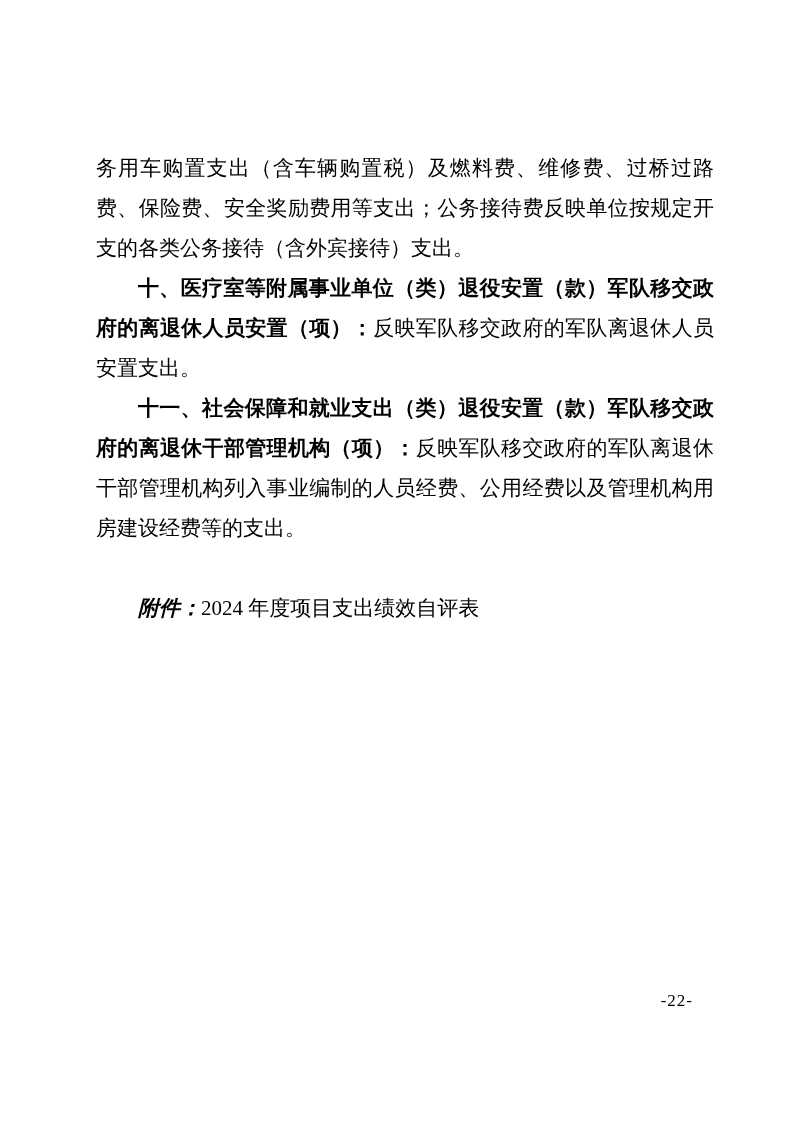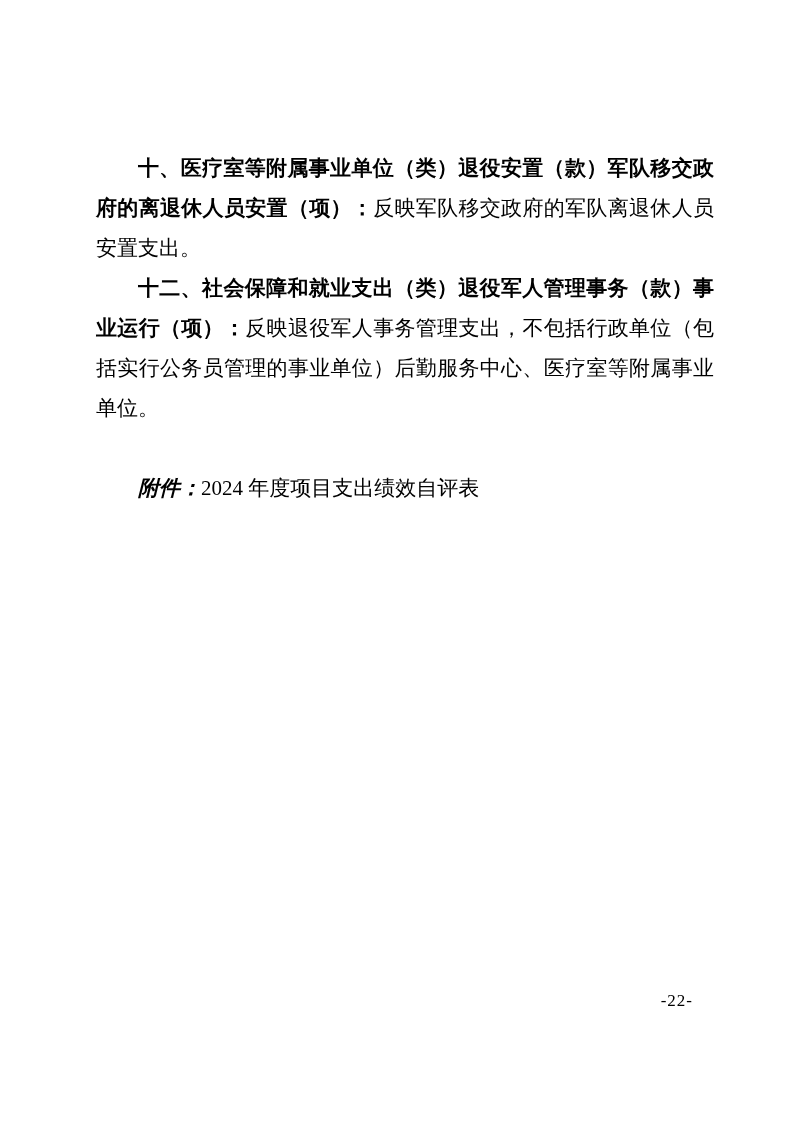--- a/index.html
+++ b/index.html
@@ -55,24 +55,25 @@
     color: #000000;
     text-align: right;
   }
 </style>
 </head>
 <body>
 
 <div class="page">
   <div class="content">
 
+    <p class="para no-indent"><span class="body-text">务用车购置支出（含车辆购置税）及燃料费、维修费、过桥过路费、保险费、安全奖励费用等支出；公务接待费反映单位按规定开支的各类公务接待（含外宾接待）支出。</span></p>
 
     <p class="para"><span class="lead">十、医疗室等附属事业单位（类）退役安置（款）军队移交政府的离退休人员安置（项）：</span><span class="body-text">反映军队移交政府的军队离退休人员安置支出。</span></p>
 
+    <p class="para"><span class="lead">十一、社会保障和就业支出（类）退役安置（款）军队移交政府的离退休干部管理机构（项）：</span><span class="body-text">反映军队移交政府的军队离退休干部管理机构列入事业编制的人员经费、公用经费以及管理机构用房建设经费等的支出。</span></p>
 
-    <p class="para"><span class="lead">十二、社会保障和就业支出（类）退役军人管理事务（款）事业运行（项）：</span><span class="body-text">反映退役军人事务管理支出，不包括行政单位（包括实行公务员管理的事业单位）后勤服务中心、医疗室等附属事业单位。</span></p>
 
     <p class="attachment"><span class="label">附件：</span><span>2024 年度项目支出绩效自评表</span></p>
 
   </div>
 
   <div class="page-number">-22-</div>
 </div>
 
 </body></html>

